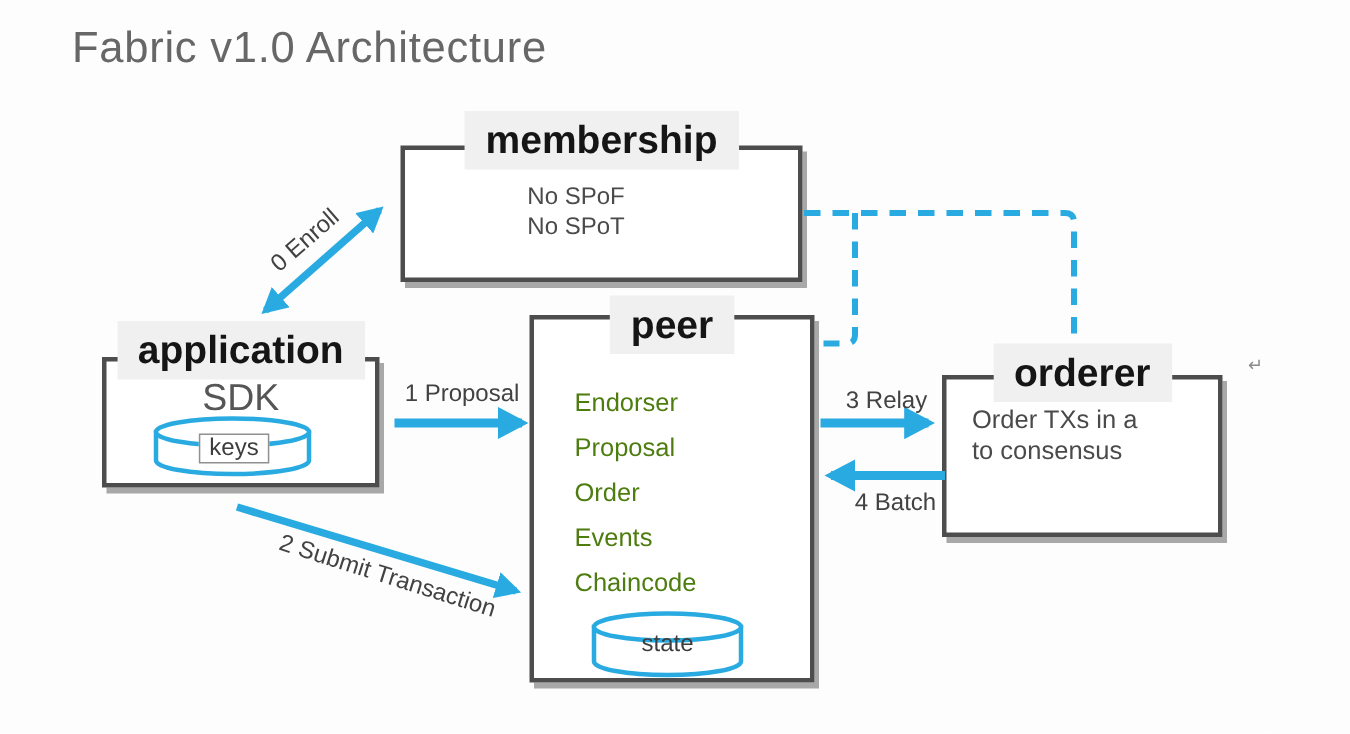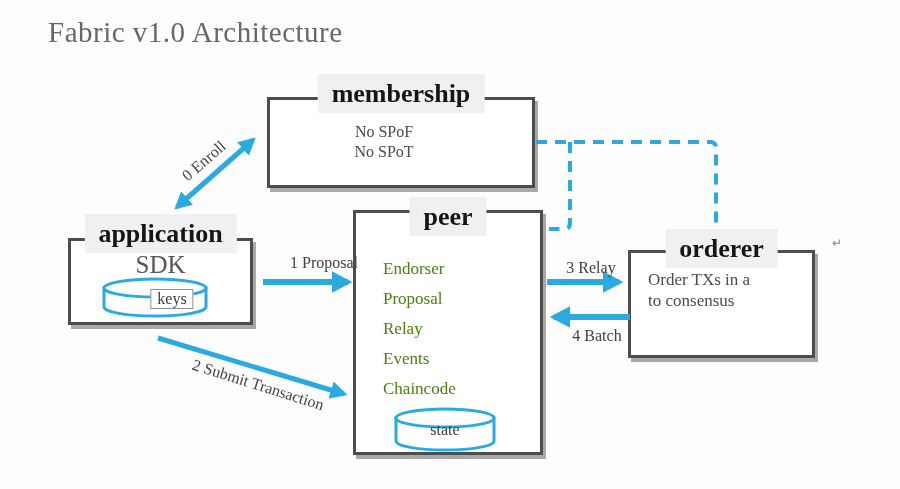--- a/index.html
+++ b/index.html
@@ -3,21 +3,21 @@
 <meta charset="utf-8">
 <style>
   * { margin: 0; padding: 0; box-sizing: border-box; }
   html, body { background: #ffffff; }
   .stage {
     position: relative;
     width: 900px;
     height: 489px;
     background: #fdfdfd;
     overflow: hidden;
-    font-family: Liberation Serif, serif;
+    font-family: Liberation Sans, sans-serif;
   }
   .diagram-title {
     position: absolute;
     left: 48px;
     top: 16px;
     font-size: 29px;
     color: #676767;
     letter-spacing: 0.5px;
   }
   
@@ -70,32 +70,32 @@
     pointer-events: none;
   }
   
   .edge-label {
     position: absolute;
     font-size: 16px;
     color: #424242;
     white-space: nowrap;
   }
   .enroll-label  { left: 204px; top: 161px; transform: translate(-50%,-50%) rotate(-41deg); }
-  .proposal-label{ left: 324px; top: 263px; transform: translate(-50%,-50%); }
+  .proposal-label{ left: 308px; top: 263px; transform: translate(-50%,-50%); }
   .submit-label  { left: 258px; top: 385px; transform: translate(-50%,-50%) rotate(17.5deg); }
   .relay-label   { left: 591px; top: 268px; transform: translate(-50%,-50%); }
   .batch-label   { left: 597px; top: 336px; transform: translate(-50%,-50%); }
   .cyl-label {
     position: absolute;
     font-size: 16px;
     color: #3d3d3d;
     white-space: nowrap;
     transform: translate(-50%,-50%);
   }
-  .keys-label  { left: 156px; top: 299px; border: 1px solid #909090; padding: 0 6px; background: #ffffff; margin-left: 16px; }
+  .keys-label  { left: 156px; top: 299px; border: 1px solid #909090; padding: 0 6px; background: #ffffff; }
   .state-label { left: 445px; top: 430px; }
   .return-mark {
     position: absolute; left: 832px; top: 236px;
     font-size: 12px; color: #8a8a8a;
   }
 </style>
 </head>
 <body>
 
 <div class="stage">
@@ -113,21 +113,21 @@
   <div class="node application-node">
     <div class="node-label">application</div>
     <div class="application-sdk">SDK</div>
   </div>
 
   <div class="node peer-node">
     <div class="node-label">peer</div>
     <div class="peer-items">
       <div>Endorser</div>
       <div>Proposal</div>
-      <div>Relay</div>
+      <div>Order</div>
       <div>Events</div>
       <div>Chaincode</div>
     </div>
   </div>
 
   <div class="node orderer-node">
     <div class="node-label">orderer</div>
     <div class="orderer-lines">
       <div>Order TXs in a</div>
       <div>to consensus</div>

